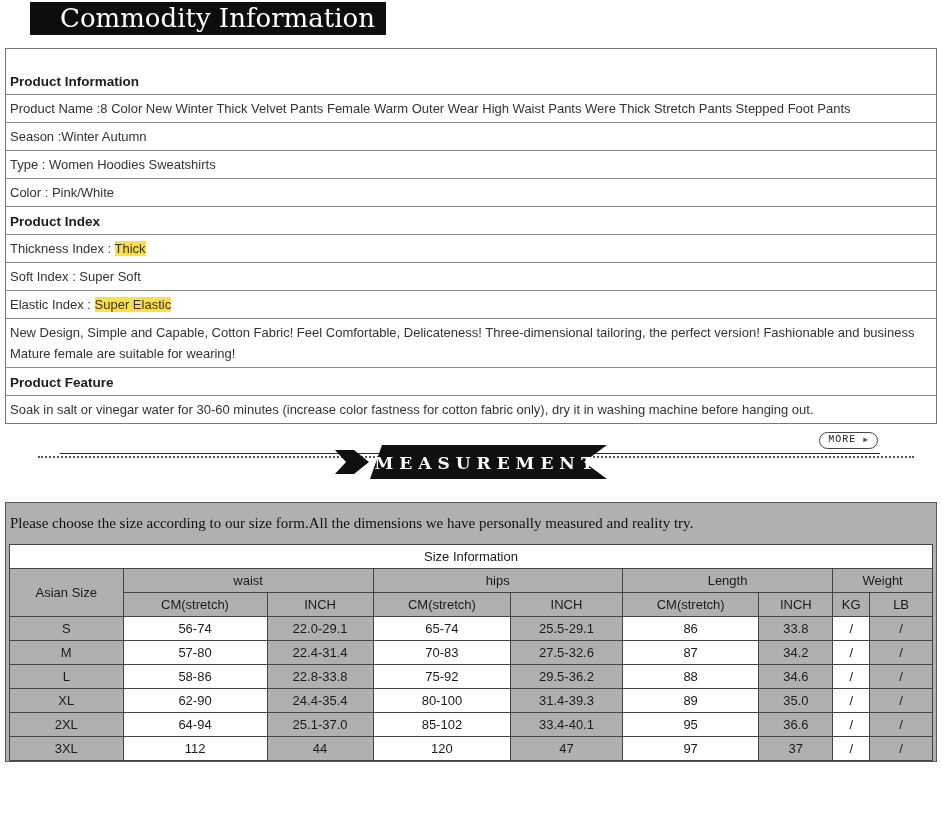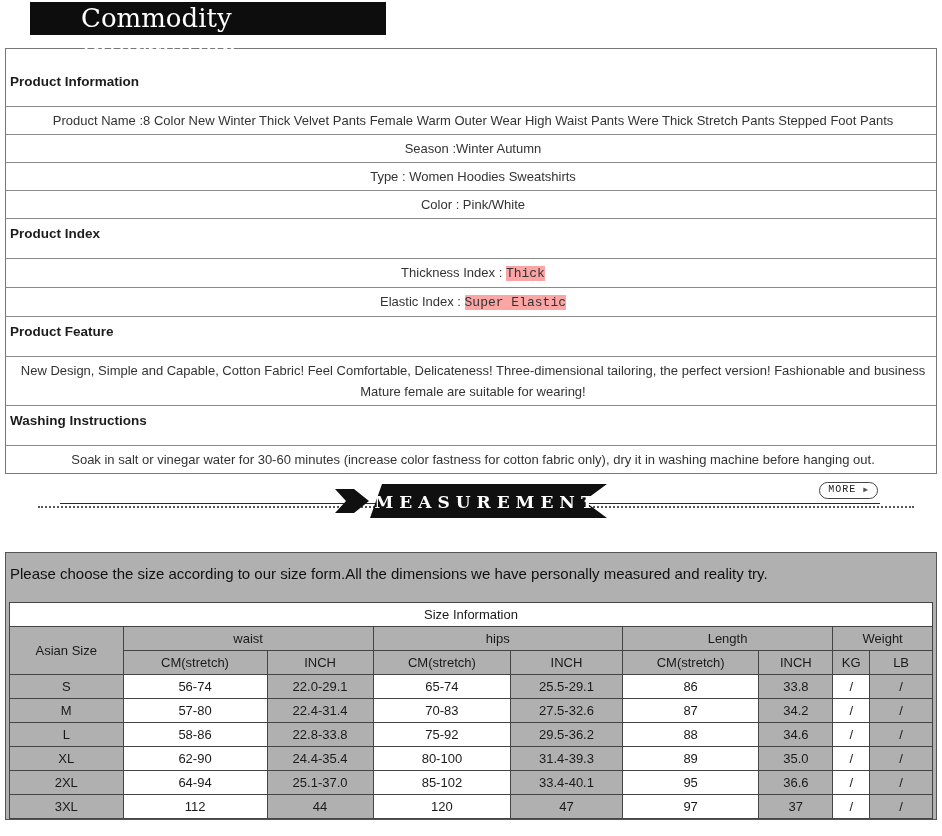--- a/index.html
+++ b/index.html
@@ -1,46 +1,46 @@
 <!DOCTYPE html>
 <html><head>
 <meta charset="utf-8">
 <style>
   html,body{margin:0;padding:0;background:#ffffff;}
   body{width:942px;height:836px;font-family:"Liberation Sans",sans-serif;color:#333;position:relative;}
 
   
   .title-banner{margin:2px 0 0 30px;width:356px;height:33px;background:#0d0d0d;
-    color:#fff;font-family:"DejaVu Serif",serif;font-size:26px;line-height:33px;padding-left:51px;box-sizing:border-box;}
+    color:#fff;font-family:"DejaVu Serif",serif;font-size:26px;line-height:33px;padding-left:30px;box-sizing:border-box;}
 
   
   .ptable{margin:13px 5px 0 5px;border:1px solid #777;background:#fff;}
   .prow{border-bottom:1px solid #8a8a8a;padding:0 0 0 4px;font-size:13px;line-height:21px;color:#333;}
   .prow:last-child{border-bottom:none;}
-  .pfield{padding-top:3px;padding-bottom:3px;text-align:center;}
-  .psection{font-weight:bold;font-size:13.5px;color:#1c1c1c;padding-top:4px;padding-bottom:14px;}
+  .pfield{padding-top:3px;padding-bottom:3px;}
+  .psection{font-weight:bold;font-size:13.5px;color:#1c1c1c;padding-top:4px;padding-bottom:2px;}
   .psection.first{padding-top:22px;}
-  .hl{background:#fca5a5;font-family:Liberation Mono, monospace;}
+  .hl{background:#fde047;}
 
   
   .divider{position:relative;height:78px;}
   .more-btn{position:absolute;top:8px;right:64px;border:1px solid #444;border-radius:10px;
     font-family:Liberation Mono, monospace;font-size:10px;letter-spacing:1px;color:#222;
     padding:1px 8px 2px 8px;background:#fff;line-height:12px;cursor:pointer;}
   .more-arrow{font-size:8px;color:#555;}
   .solid-line{position:absolute;top:29px;left:60px;right:62px;height:1px;background:#2a2a2a;}
   .dotted-line{position:absolute;top:32px;left:38px;right:28px;border-top:2px dotted #555;}
-  .ribbon{position:absolute;top:10px;left:50%;transform:translateX(-50%);}
+  .ribbon{position:absolute;top:21px;left:50%;transform:translateX(-50%);}
   .ribbon svg{display:block;}
   .ribbon text{font-family:"DejaVu Serif",serif;font-weight:bold;font-size:17px;letter-spacing:6px;fill:#fff;}
 
   
   .size-section{margin:0 5px;background:#b0b0b0;border:1px solid #555;box-sizing:border-box;}
   .size-note{font-size:15px;color:#111;padding:13px 4px 0 4px;}
-  .size-note.second{padding-top:12px;padding-bottom:20px;}
+  .size-note.second{padding-top:12px;padding-bottom:12px;font-family:Liberation Serif, serif;}
   table.stable{width:calc(100% - 6px);margin:0 3px;border-collapse:collapse;table-layout:fixed;}
   table.stable td,table.stable th{border:1px solid #444;font-size:13px;text-align:center;
     height:23px;padding:0;font-weight:normal;color:#1a1a1a;overflow:hidden;}
   .cap{background:#ffffff;font-weight:bold;font-size:14px;height:24px;}
   .ghead{background:#b0b0b0;}
   .red{color:#ff0000;}
   .cell-w{background:#ffffff;}
   .cell-g{background:#b0b0b0;}
 </style>
 </head>
@@ -51,24 +51,24 @@
 </div>
 
 <div class="ptable" id="product-rows">
     <div class="prow psection first"><span>Product Information</span></div>
     <div class="prow pfield"><span>Product Name :8 Color New Winter Thick Velvet Pants Female Warm Outer Wear High Waist Pants Were Thick Stretch Pants Stepped Foot Pants</span></div>
     <div class="prow pfield"><span>Season :Winter Autumn</span></div>
     <div class="prow pfield"><span>Type : Women Hoodies Sweatshirts</span></div>
     <div class="prow pfield"><span>Color : Pink/White</span></div>
     <div class="prow psection"><span>Product Index</span></div>
     <div class="prow pfield"><span>Thickness Index :    </span><span class="hl">Thick</span></div>
+    <div class="prow pfield"><span>Soft Index :  Super Soft</span></div>
     <div class="prow pfield"><span>Elastic Index :  </span><span class="hl">Super Elastic</span></div>
+    <div class="prow pfield"><span>New Design, Simple and Capable, Cotton Fabric! Feel Comfortable, Delicateness! Three-dimensional tailoring, the perfect version! Fashionable and business Mature female are suitable for wearing!</span></div>
     <div class="prow psection"><span>Product Feature</span></div>
-    <div class="prow pfield"><span>New Design, Simple and Capable, Cotton Fabric! Feel Comfortable, Delicateness! Three-dimensional tailoring, the perfect version! Fashionable and business Mature female are suitable for wearing!</span></div>
-    <div class="prow psection"><span>Washing Instructions</span></div>
     <div class="prow pfield"><span>Soak in salt or vinegar water for 30-60 minutes (increase color fastness for cotton fabric only), dry it in washing machine before hanging out.</span></div>
   </div>
 
 <div class="divider">
   <div class="more-btn">
     <span>MORE</span>
     <span class="more-arrow">▶</span>
   </div>
   <div class="solid-line"></div>
   <div class="dotted-line"></div>

